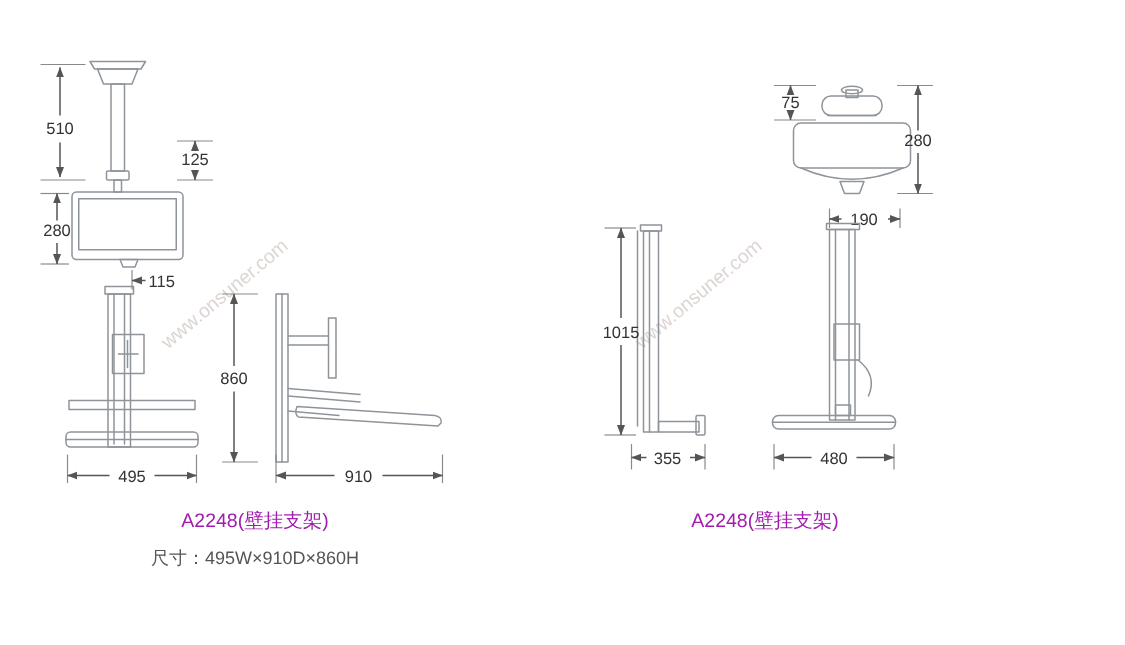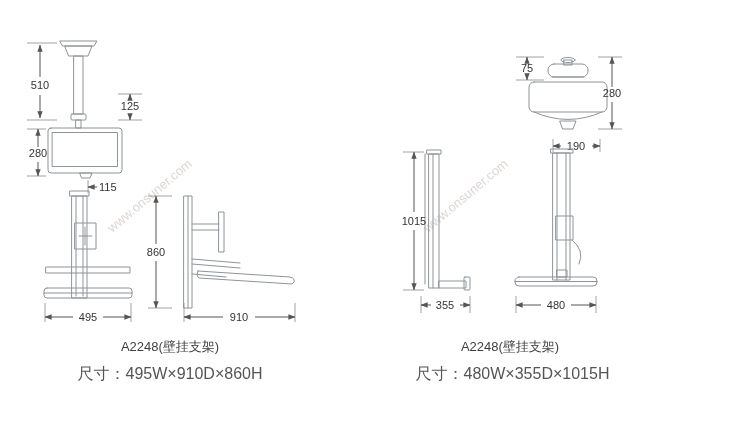--- a/index.html
+++ b/index.html
@@ -3,22 +3,22 @@
 <meta charset="utf-8">
 <style>
   * { margin:0; padding:0; box-sizing:border-box; }
   html, body { background:#ffffff; }
   .page {
     position:relative; width:750px; height:430px; background:#fff;
     overflow:hidden; font-family:"Liberation Sans", sans-serif;
   }
   .canvas { position:absolute; left:0; top:0; }
   .title { position:absolute; left:8px; top:6px; font-size:13px; color:#333; }
-  .caption { position:absolute; text-align:center; font-size:13px; color:#404040; }
-  .size { position:absolute; text-align:center; font-size:16px; color:#555; }
+  .caption { position:absolute; text-align:center; font-size:13px; color:#a21caf; }
+  .size { position:absolute; text-align:center; font-size:12px; color:#555; }
   svg .draw { fill:none; stroke:#8e949a; stroke-width:1; stroke-linejoin:round; stroke-linecap:round; }
   svg .dim { stroke:#555; stroke-width:1; fill:none; }
   svg .tick { stroke:#8a8a8a; stroke-width:0.8; }
   svg .dimtext { font-family:"Liberation Sans", sans-serif; font-size:11px; fill:#333; }
   svg .wm { font-family:"Liberation Sans", sans-serif; font-size:13px; fill:#ddd5d2; }
 </style>
 </head>
 <body>
 
 <div class="page">
@@ -214,15 +214,14 @@
         <line class="dim" x1="571" y1="305" x2="596" y2="305" marker-end="url(#ah)"></line>
         <text class="dimtext" x="556" y="309" text-anchor="middle">480</text>
       </g>
     </g>
   </svg>
 
   <div class="caption" style="left:60px; top:338px; width:220px;">A2248(壁挂支架)</div>
   <div class="size" style="left:50px; top:364px; width:240px;">尺寸：495W×910D×860H</div>
 
   <div class="caption" style="left:400px; top:338px; width:220px;">A2248(壁挂支架)</div>
-  <div class="size" style="left:390px; top:364px; width:245px;">尺寸：480W×355D×1015H</div>
 
 </div>
 
 </body></html>

